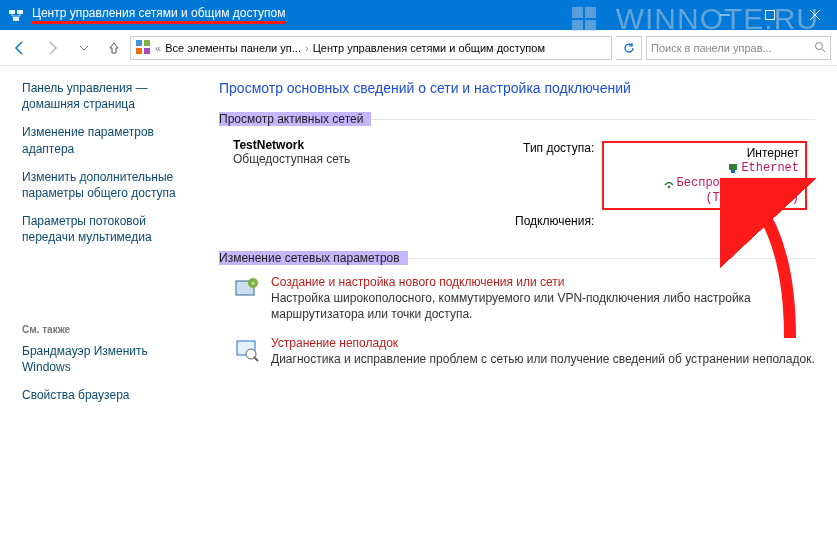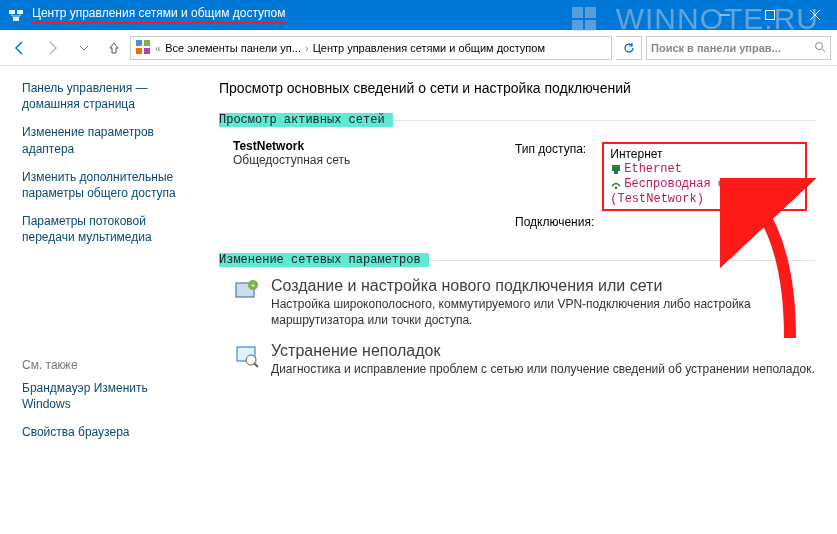--- a/index.html
+++ b/index.html
@@ -13,39 +13,39 @@
 .nav-arrow { width: 28px; height: 28px; display: flex; align-items: center; justify-content: center; color: #999; border-radius: 2px; }
 .nav-arrow.active { color: #0078d7; }
 .nav-up { width: 24px; height: 24px; display: flex; align-items: center; justify-content: center; color: #555; }
 .address { flex: 1; border: 1px solid #ccc; height: 24px; display: flex; align-items: center; padding: 0 4px; font-size: 11px; gap: 4px; overflow: hidden; }
 .address .sep { color: #888; }
 .address .crumb { white-space: nowrap; }
 .searchbox { width: 185px; border: 1px solid #ccc; height: 24px; display: flex; align-items: center; padding: 0 4px; font-size: 11px; color: #888; gap: 4px; }
 .content { display: flex; height: calc(534px - 66px); }
 .sidebar { width: 205px; padding: 14px 10px 14px 22px; font-size: 12px; }
 .sidebar a { color: #0c4a6e; text-decoration: none; display: block; margin-bottom: 12px; line-height: 1.35; }
-.sidebar .section-label { color: #777; font-size: 12px; margin-top: 112px; margin-bottom: 8px; }
+.sidebar .section-label { color: #777; font-size: 10px; margin-top: 78px; margin-bottom: 8px; font-weight: bold; }
 .main { flex: 1; padding: 14px 22px 14px 14px; position: relative; }
-.page-title { color: #000000; font-size: 14px; margin-bottom: 16px; }
+.page-title { color: #1d4ed8; font-size: 14px; margin-bottom: 16px; }
 .section-header { font-size: 12px; color: #222; margin-bottom: 2px; position: relative; }
 .section-header::after { content: ""; position: absolute; left: 0; right: 0; top: 50%; border-top: 1px solid #e5e5e5; z-index: 0; }
-.section-header span { background: #5eead4; padding-right: 8px; position: relative; z-index: 1; font-family: Liberation Mono, monospace; }
+.section-header span { background: #c4b5fd; padding-right: 8px; position: relative; z-index: 1; }
 .network-block { display: flex; margin: 12px 0 20px 14px; gap: 20px; }
 .net-left { width: 260px; }
 .net-name { font-weight: bold; font-size: 12px; }
 .net-type { font-size: 12px; color: #333; }
-.net-right { flex: 1; font-size: 12px; }
+.net-right { flex: 1; font-size: 12px; text-align: right; }
 .net-right table td { padding: 1px 6px 1px 0; vertical-align: top; }
 .net-right .link { color: #be185d; text-decoration: none; font-family: Liberation Mono, monospace; }
 .highlight-box { border: 2.5px solid #ff1a1a; padding: 2px 6px; display: inline-block; }
 .conn-icon { display: inline-block; width: 12px; height: 12px; vertical-align: middle; margin-right: 2px; }
 .tasks { margin-top: 6px; }
 .task { display: flex; gap: 10px; margin: 10px 0 14px 14px; }
 .task-icon { width: 28px; height: 28px; flex-shrink: 0; display: flex; align-items: center; justify-content: center; }
-.task-title { color: #404040; text-decoration: none; font-size: 16px; }
+.task-title { color: #b91c1c; text-decoration: none; font-size: 12px; }
 .task-desc { font-size: 12px; color: #333; line-height: 1.35; margin-top: 1px; }
 .watermark { position: absolute; top: 2px; right: 18px; font-size: 30px; font-weight: 300; color: rgba(180,200,220,0.55); letter-spacing: 1px; display: flex; align-items: center; gap: 18px; pointer-events: none; }
 .red-arrow { position: absolute; pointer-events: none; }
 </style>
 </head>
 <body>
 
 <div class="titlebar">
   <span class="icon-box">
     <svg width="16" height="16" viewBox="0 0 16 16">
@@ -109,21 +109,21 @@
     <span class="sep">›</span>
     <span class="crumb">Центр управления сетями и общим доступом</span>
   </div>
   <div style="width:26px; height:24px; border:1px solid #ccc; border-left:none; display:flex; align-items:center; justify-content:center;">
     <svg width="12" height="12">
         <path d="M10 6a4 4 0 1 1-1.2-2.8" stroke="#0066cc" fill="none" stroke-width="1.2"></path>
         <path d="M9 1v3h-3" stroke="#0066cc" fill="none" stroke-width="1.2"></path>
       </svg>
   </div>
   <div class="searchbox">
-    <span style="flex:1; overflow:hidden; text-overflow:ellipsis; white-space:nowrap;font-weight:bold;">Поиск в панели управ...</span>
+    <span style="flex:1; overflow:hidden; text-overflow:ellipsis; white-space:nowrap;">Поиск в панели управ...</span>
     <span><svg width="12" height="12">
           <circle cx="5" cy="5" r="3.5" stroke="#888" fill="none"></circle>
           <line x1="8" y1="8" x2="11" y2="11" stroke="#888"></line>
         </svg></span>
   </div>
 </div>
 
 <div class="content">
   <div class="sidebar">
     <a href="#">Панель управления — домашняя страница</a>

